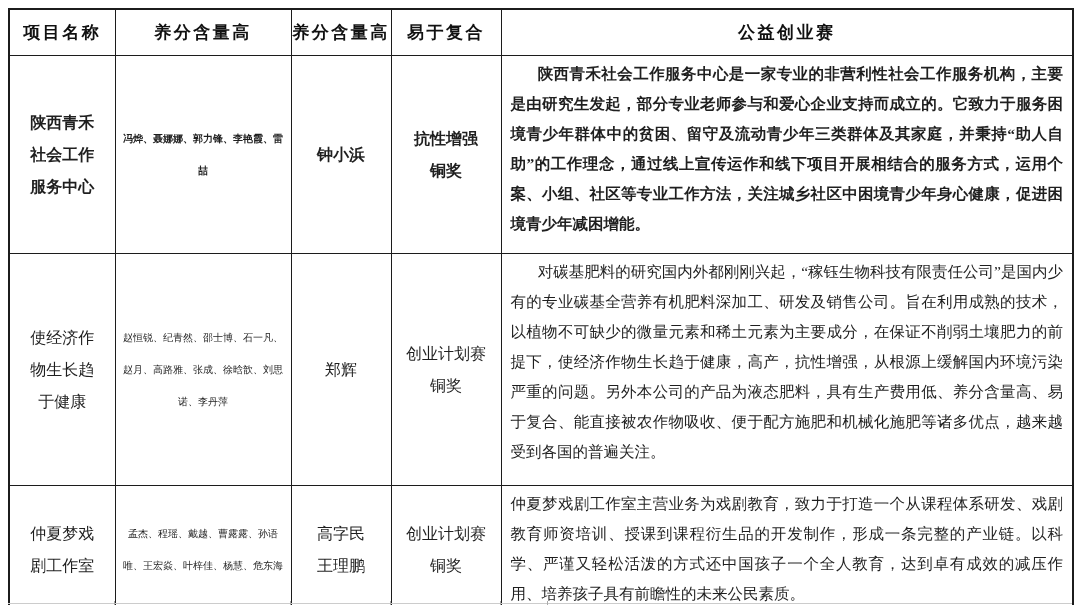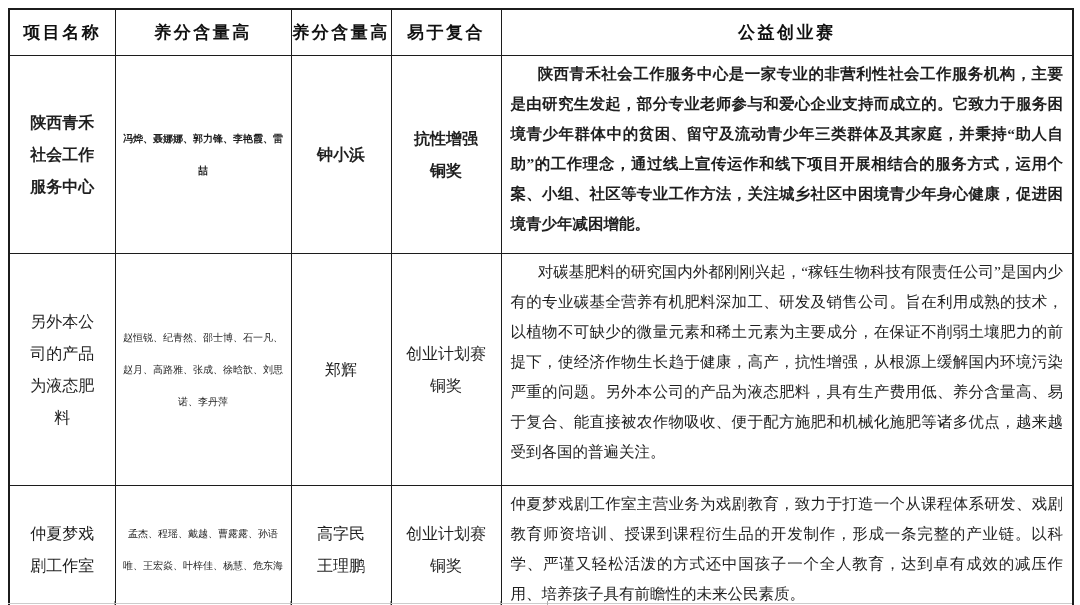--- a/index.html
+++ b/index.html
@@ -129,21 +129,21 @@
         <td class="name-cell">陕西青禾社会工作服务中心</td>
         <td class="members-cell">冯烨、聂娜娜、郭力锋、李艳霞、雷喆</td>
         <td class="advisor-cell">钟小浜</td>
         <td class="award-cell">抗性增强
 铜奖</td>
         <td class="intro-cell">
           <span class="intro-text" data-indent="true">陕西青禾社会工作服务中心是一家专业的非营利性社会工作服务机构，主要是由研究生发起，部分专业老师参与和爱心企业支持而成立的。它致力于服务困境青少年群体中的贫困、留守及流动青少年三类群体及其家庭，并秉持“助人自助”的工作理念，通过线上宣传运作和线下项目开展相结合的服务方式，运用个案、小组、社区等专业工作方法，关注城乡社区中困境青少年身心健康，促进困境青少年减困增能。</span>
         </td>
       </tr>
       <tr class="row-2">
-        <td class="name-cell">另外本公司的产品为液态肥料</td>
+        <td class="name-cell">使经济作物生长趋于健康</td>
         <td class="members-cell">赵恒锐、纪青然、邵士博、石一凡、赵月、高路雅、张成、徐晗歆、刘思诺、李丹萍</td>
         <td class="advisor-cell">郑辉</td>
         <td class="award-cell">创业计划赛
 铜奖</td>
         <td class="intro-cell">
           <span class="intro-text" data-indent="true">对碳基肥料的研究国内外都刚刚兴起，“稼钰生物科技有限责任公司”是国内少有的专业碳基全营养有机肥料深加工、研发及销售公司。旨在利用成熟的技术，以植物不可缺少的微量元素和稀土元素为主要成分，在保证不削弱土壤肥力的前提下，使经济作物生长趋于健康，高产，抗性增强，从根源上缓解国内环境污染严重的问题。另外本公司的产品为液态肥料，具有生产费用低、养分含量高、易于复合、能直接被农作物吸收、便于配方施肥和机械化施肥等诸多优点，越来越受到各国的普遍关注。</span>
         </td>
       </tr>
       <tr class="row-3">
         <td class="name-cell">仲夏梦戏剧工作室</td>

